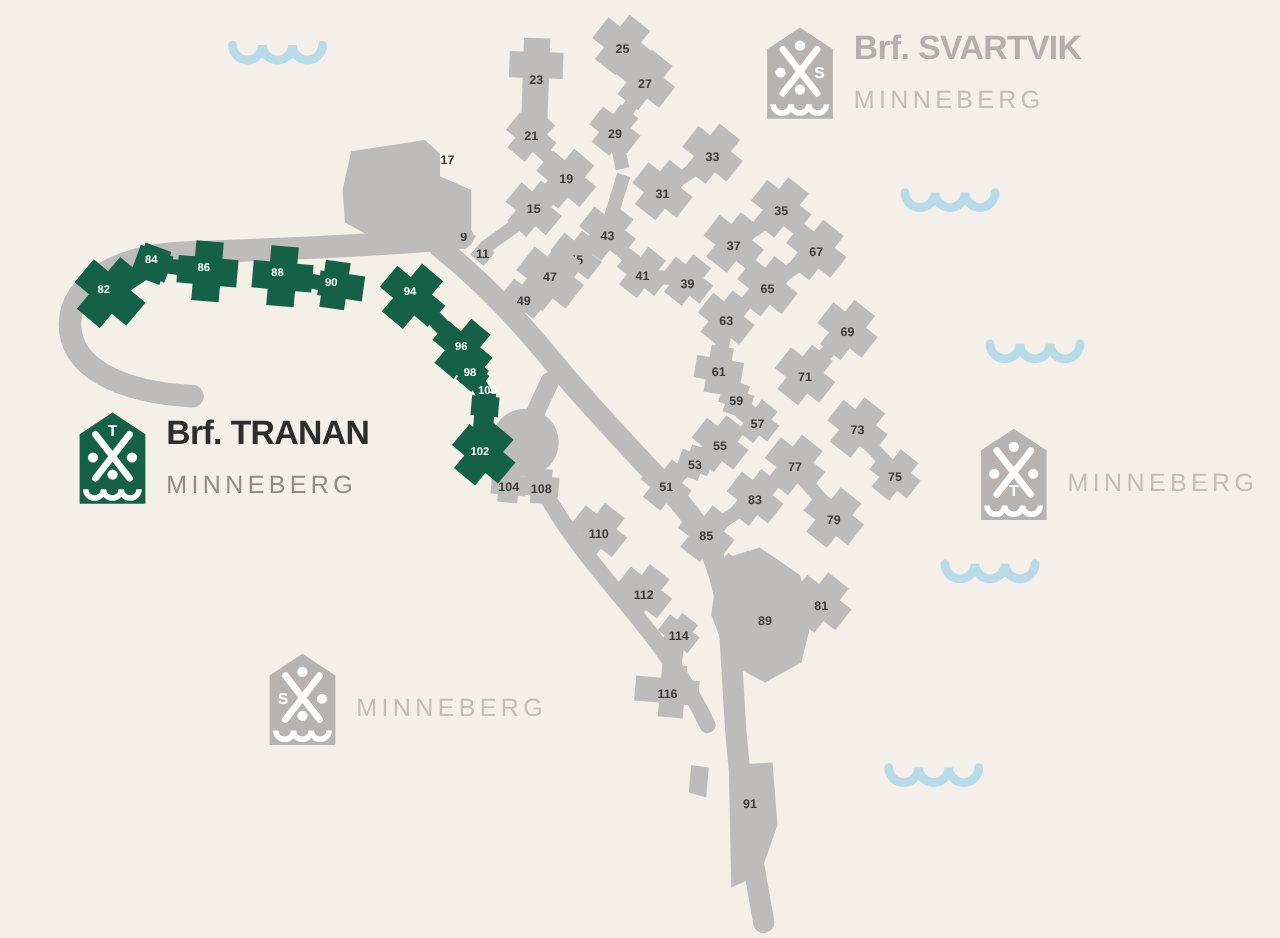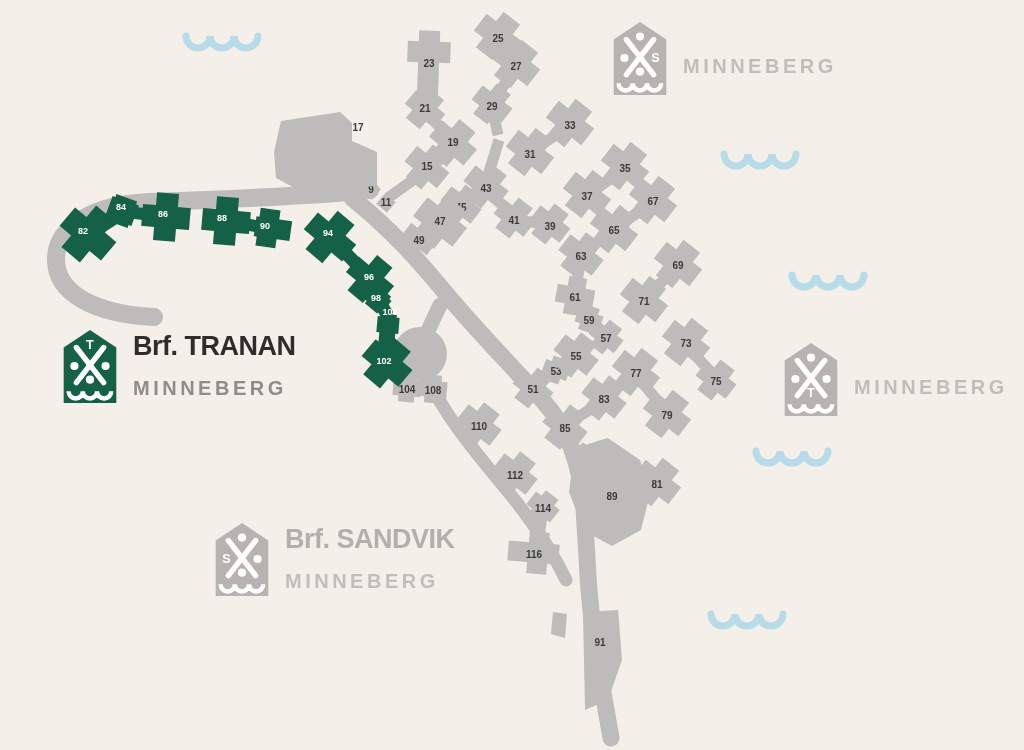--- a/index.html
+++ b/index.html
@@ -5,21 +5,21 @@
   html,body{margin:0;padding:0;background:#f4efe9;}
   #stage{position:relative;width:1024px;height:750px;overflow:hidden;background:#f4efe9;
          font-family:"Liberation Sans",sans-serif;}
   #map{position:absolute;left:0;top:0;}
   #map text{font-family:"Liberation Sans",sans-serif;font-weight:600;}
   .logo{position:absolute;display:flex;align-items:center;gap:15px;}
   .logo svg.shield{flex:0 0 auto;display:block;}
   .logo-text{display:flex;flex-direction:column;justify-content:center;}
   .brand{font-size:27px;font-weight:bold;letter-spacing:-0.5px;white-space:nowrap;line-height:1.05;}
   .brand .prefix{margin-right:7px;font-weight:bold;}
-  .place{font-size:20px;font-weight:700;letter-spacing:3.5px;margin-top:17px;white-space:nowrap;}
+  .place{font-size:20px;font-weight:400;letter-spacing:3.5px;margin-top:17px;white-space:nowrap;}
   .logo-svartvik{left:612px;top:20px;}
   .logo-tranan{left:62px;top:328px;}
   .logo-tangen{left:783px;top:341px;}
   .logo-sandvik{left:214px;top:521px;}
 </style>
 </head>
 <body>
 
 <div id="stage" style="background: rgb(244, 239, 233);">
 
@@ -189,20 +189,21 @@
         <path d="M28 2L55 20L55 77L1 77L1 20Z" fill="#b6b3b0"></path>
         <line x1="14" y1="20" x2="42" y2="56" stroke="#ffffff" stroke-width="5.5" stroke-linecap="round"></line>
         <line x1="42" y1="20" x2="14" y2="56" stroke="#ffffff" stroke-width="5.5" stroke-linecap="round"></line>
         <circle cx="28" cy="17" r="4.2" fill="#ffffff"></circle>
         <text x="44" y="43.5" text-anchor="middle" font-size="13" font-weight="bold" fill="#ffffff" font-family="&quot;Liberation Sans&quot;, sans-serif">S</text>
         <circle cx="28" cy="53" r="4.2" fill="#ffffff"></circle>
         <circle cx="12" cy="39" r="4.2" fill="#ffffff"></circle>
         <path d="M6 65a7.3 7.3 0 0 0 14.6 0a7.3 7.3 0 0 0 14.6 0a7.3 7.3 0 0 0 14.6 0" fill="none" stroke="#ffffff" stroke-width="4.5"></path>
       </svg>
     <div class="logo-text">
+      <div class="brand" style="color: rgb(178, 175, 172);"><span class="prefix">Brf.</span><span>SVARTVIK</span></div>
       <div class="place" style="color: rgb(193, 190, 186);">MINNEBERG</div>
     </div>
   </div>
 
   <div class="logo logo-tranan">
     <svg class="shield" width="56" height="76" viewBox="0 0 56 78">
         <path d="M28 2L55 20L55 77L1 77L1 20Z" fill="#156148"></path>
         <line x1="14" y1="20" x2="42" y2="56" stroke="#ffffff" stroke-width="5.5" stroke-linecap="round"></line>
         <line x1="42" y1="20" x2="14" y2="56" stroke="#ffffff" stroke-width="5.5" stroke-linecap="round"></line>
         <text x="28" y="21.5" text-anchor="middle" font-size="13" font-weight="bold" fill="#ffffff" font-family="&quot;Liberation Sans&quot;, sans-serif">T</text>
@@ -238,18 +239,17 @@
         <path d="M28 2L55 20L55 77L1 77L1 20Z" fill="#b6b3b0"></path>
         <line x1="14" y1="20" x2="42" y2="56" stroke="#ffffff" stroke-width="5.5" stroke-linecap="round"></line>
         <line x1="42" y1="20" x2="14" y2="56" stroke="#ffffff" stroke-width="5.5" stroke-linecap="round"></line>
         <circle cx="28" cy="17" r="4.2" fill="#ffffff"></circle>
         <circle cx="44" cy="39" r="4.2" fill="#ffffff"></circle>
         <circle cx="28" cy="53" r="4.2" fill="#ffffff"></circle>
         <text x="12" y="43.5" text-anchor="middle" font-size="13" font-weight="bold" fill="#ffffff" font-family="&quot;Liberation Sans&quot;, sans-serif">S</text>
         <path d="M6 65a7.3 7.3 0 0 0 14.6 0a7.3 7.3 0 0 0 14.6 0a7.3 7.3 0 0 0 14.6 0" fill="none" stroke="#ffffff" stroke-width="4.5"></path>
       </svg>
     <div class="logo-text">
-      <div class="brand" style="color: rgb(178, 175, 172);"><span class="prefix">Brf.</span><span>SANDVIK</span></div>
       <div class="place" style="color: rgb(193, 190, 186);">MINNEBERG</div>
     </div>
   </div>
 
 </div>
 
 </body></html>

